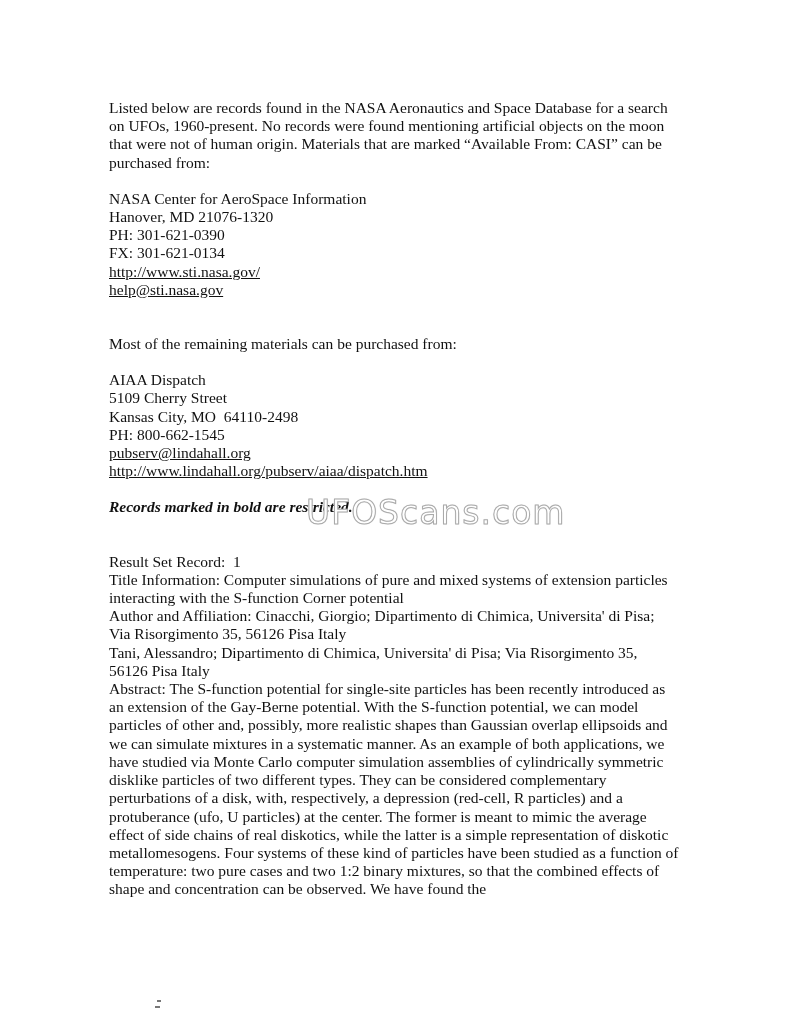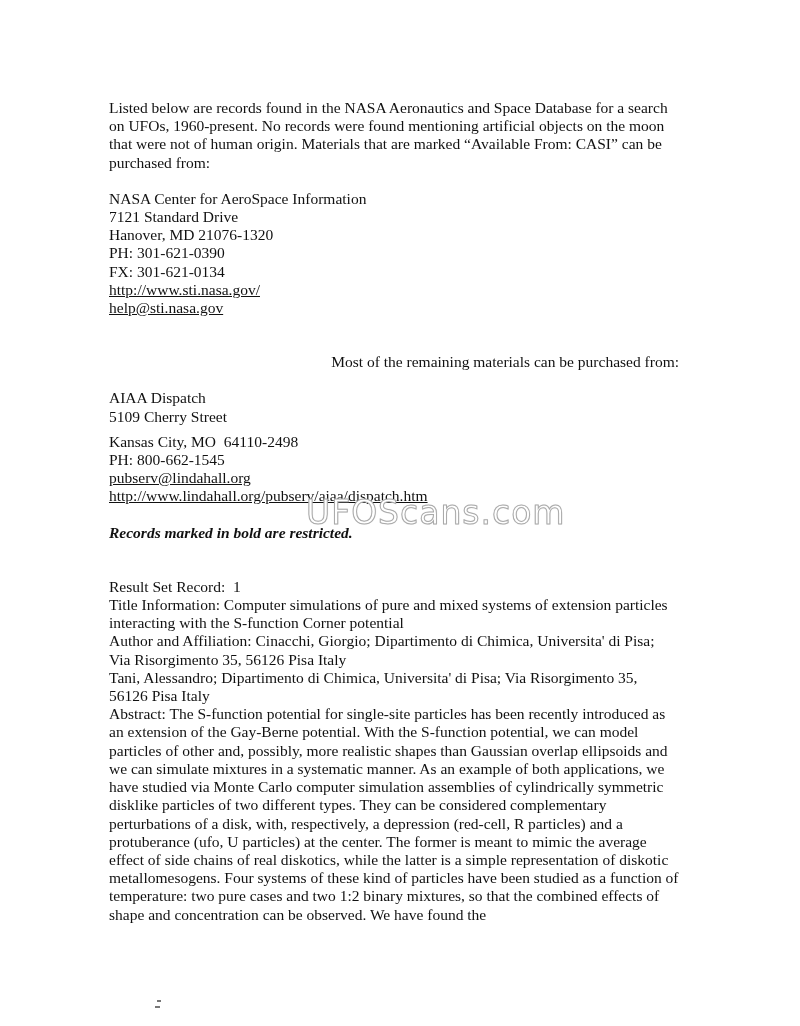--- a/index.html
+++ b/index.html
@@ -23,36 +23,35 @@
     .speck { position: absolute; background: #777; }
   </style>
 </head>
 <body>
 
 <div class="page">
   <p class="para-intro">Listed below are records found in the NASA Aeronautics and Space Database for a search on UFOs, 1960-present.  No records were found mentioning artificial objects on the moon that were not of human origin. Materials that are marked “Available From: CASI” can be purchased from:</p>
 
   <div>
     <span class="addr-line">NASA Center for AeroSpace Information</span>
-    <span class="addr-line">7121 Standard Drive</span>
     <span class="addr-line">Hanover, MD 21076-1320</span>
     <span class="addr-line">PH: 301-621-0390</span>
     <span class="addr-line">FX: 301-621-0134</span>
     <span class="addr-line"><span class="link">http://www.sti.nasa.gov/</span></span>
     <span class="addr-line"><span class="link">help@sti.nasa.gov</span></span>
   </div>
 
   <div class="gap"></div>
 
-  <p style="margin-bottom:18px;text-align:right;">Most of the remaining materials can be purchased from:</p>
+  <p style="margin-bottom:18px;">Most of the remaining materials can be purchased from:</p>
 
   <div>
     <span class="addr-line">AIAA Dispatch</span>
     <span class="addr-line">5109 Cherry Street</span>
-    <span class="addr-line" style="white-space:pre;margin-top:7px;">Kansas City, MO  64110-2498</span>
+    <span class="addr-line" style="white-space:pre;">Kansas City, MO  64110-2498</span>
     <span class="addr-line">PH: 800-662-1545</span>
     <span class="addr-line"><span class="link">pubserv@lindahall.org</span></span>
     <span class="addr-line"><span class="link">http://www.lindahall.org/pubserv/aiaa/dispatch.htm</span></span>
   </div>
 
   <p class="bold-note">Records marked in bold are restricted.</p>
 
   <div>
     <span class="rec-line" style="white-space:pre;">Result Set Record:  1</span>
     <span class="rec-line">Title Information:  Computer simulations of pure and mixed systems of extension particles interacting with the S-function Corner potential</span>

